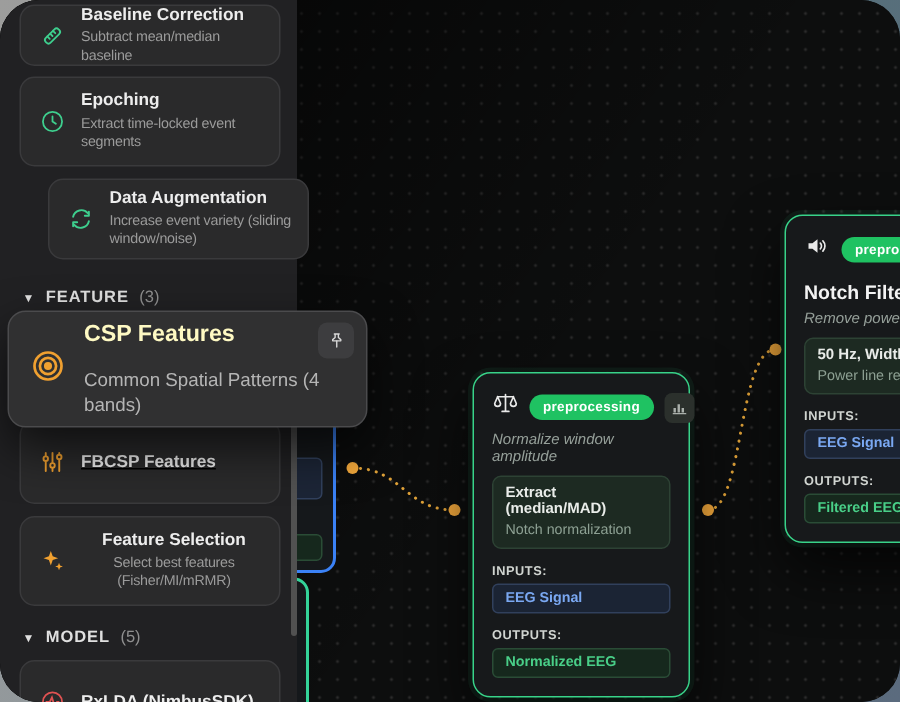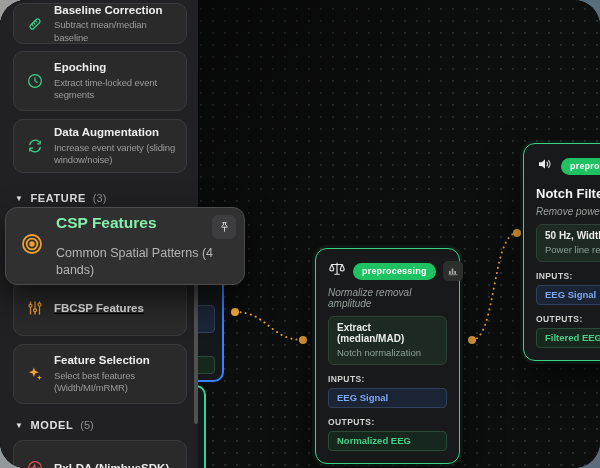--- a/index.html
+++ b/index.html
@@ -65,21 +65,21 @@
   .sec-header .cnt{font-weight:400;color:#8f8f8f;letter-spacing:0;}
   .scroll-thumb{position:absolute;right:0;top:230px;width:4.5px;height:194px;background:#515151;border-radius:3px;z-index:22;}
 
   
   .csp-card{
     position:absolute;left:5px;top:207px;width:240px;height:78px;box-sizing:border-box;z-index:60;
     background:#303031;border:1px solid #4b4b4d;border-radius:12px;
     box-shadow:0 14px 32px rgba(0,0,0,.65);
     display:flex;align-items:center;gap:12px;padding:8px 12px 8px 14px;
   }
-  .csp-card .ctitle{font-size:15.5px;font-weight:700;color:#86efac;}
+  .csp-card .ctitle{font-size:15.5px;font-weight:700;color:#fef9c3;}
   .csp-card .cdesc{font-size:12.5px;color:#b5b5b5;line-height:1.3;margin-top:13px;max-width:168px;}
   .pin-btn{position:absolute;right:8px;top:7px;width:24px;height:24px;background:#3d3d3f;border-radius:6px;display:flex;align-items:center;justify-content:center;}
 </style>
 </head>
 <body>
 
 <div class="stage">
 
   <div class="canvas"></div>
   <div class="canvas-shade"></div>
@@ -115,21 +115,21 @@
       <span class="badge">preprocessing</span>
       <span class="icon-btn">
         <svg width="12" height="12" viewBox="0 0 24 24">
           <rect x="4" y="12" width="3.2" height="6" fill="#aab0ab"></rect>
           <rect x="9.4" y="7" width="3.2" height="11" fill="#aab0ab"></rect>
           <rect x="14.8" y="12" width="3.2" height="6" fill="#aab0ab"></rect>
           <path d="M3 19.5h18" stroke="#aab0ab" stroke-width="1.4"></path>
         </svg>
       </span>
     </div>
-    <div class="node-desc">Normalize removal amplitude</div>
+    <div class="node-desc">Normalize window amplitude</div>
     <div class="config-box">
       <div class="config-title">Extract (median/MAD)</div>
       <div class="config-sub">Notch normalization</div>
     </div>
     <div class="io-label">INPUTS:</div>
     <div class="io-box input">EEG Signal</div>
     <div class="io-label">OUTPUTS:</div>
     <div class="io-box output">Normalized EEG</div>
   </div>
 
@@ -178,21 +178,21 @@
           <circle cx="12" cy="12" r="8.5"></circle>
             <path d="M12 7.5V12l3 2"></path>
         </svg>
       </span>
       <span class="ptext">
         <div class="ptitle">Epoching</div>
         <div class="pdesc">Extract time-locked event segments</div>
       </span>
     </div>
 
-    <div class="pcard" style="top:119px;height:54px;">
+    <div class="pcard" style="top:119px;height:54px;margin-left:19px;">
       <span class="picon">
         <svg width="18" height="18" viewBox="0 0 24 24" fill="none" stroke="#3ecf8e" stroke-width="1.7" stroke-linecap="round" stroke-linejoin="round">
           <path d="M5 10a7.5 7.5 0 0 1 13-3.2"></path>
             <path d="M19 5.5v3.6h-3.6"></path>
           <path d="M19 14a7.5 7.5 0 0 1-13 3.2"></path>
             <path d="M5 18.5v-3.6h3.6"></path>
         </svg>
       </span>
       <span class="ptext">
         <div class="ptitle">Data Augmentation</div>
@@ -213,30 +213,30 @@
           <circle cx="6" cy="9" r="2" fill="#2a2a2b"></circle>
             <circle cx="12" cy="15" r="2" fill="#2a2a2b"></circle>
             <circle cx="18" cy="7.5" r="2" fill="#2a2a2b"></circle>
         </svg>
       </span>
       <span class="ptext">
         <div class="ptitle">FBCSP Features</div>
       </span>
     </div>
 
-    <div class="pcard" style="top:344px;height:60px;">
+    <div class="pcard" style="top:344px;height:60px;text-align:center;">
       <span class="picon">
         <svg width="18" height="18" viewBox="0 0 24 24" fill="#f0a030">
           <path d="M10.5 3l1.7 4.8 4.8 1.7-4.8 1.7-1.7 4.8-1.7-4.8L4 9.5l4.8-1.7z"></path>
           <path d="M17.8 13.5l.9 2.5 2.5.9-2.5.9-.9 2.5-.9-2.5-2.5-.9 2.5-.9z"></path>
         </svg>
       </span>
       <span class="ptext">
         <div class="ptitle">Feature Selection</div>
-        <div class="pdesc">Select best features (Width/MI/mRMR)</div>
+        <div class="pdesc">Select best features (Fisher/MI/mRMR)</div>
       </span>
     </div>
 
     <div class="sec-header" style="top:419px;">
       <span class="tri">▼</span>
       <span>MODEL</span>
       <span class="cnt">(5)</span>
     </div>
 
     <div class="pcard" style="top:440px;height:56px;">

